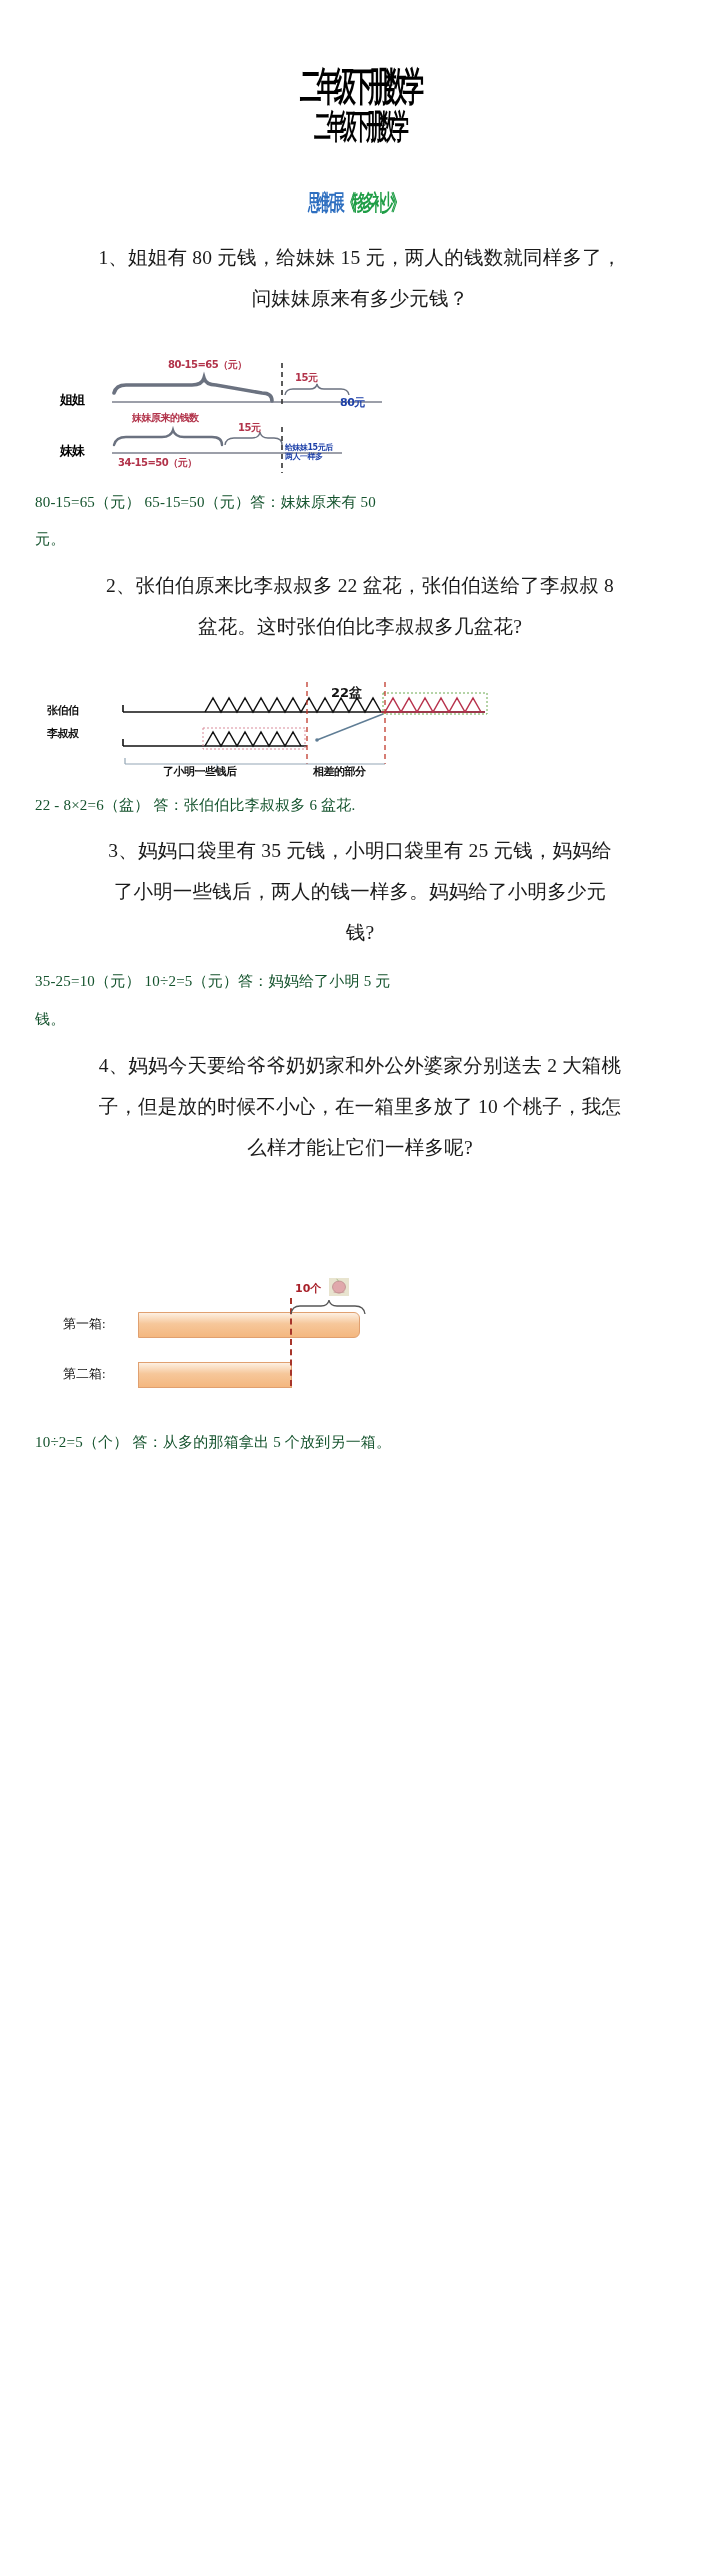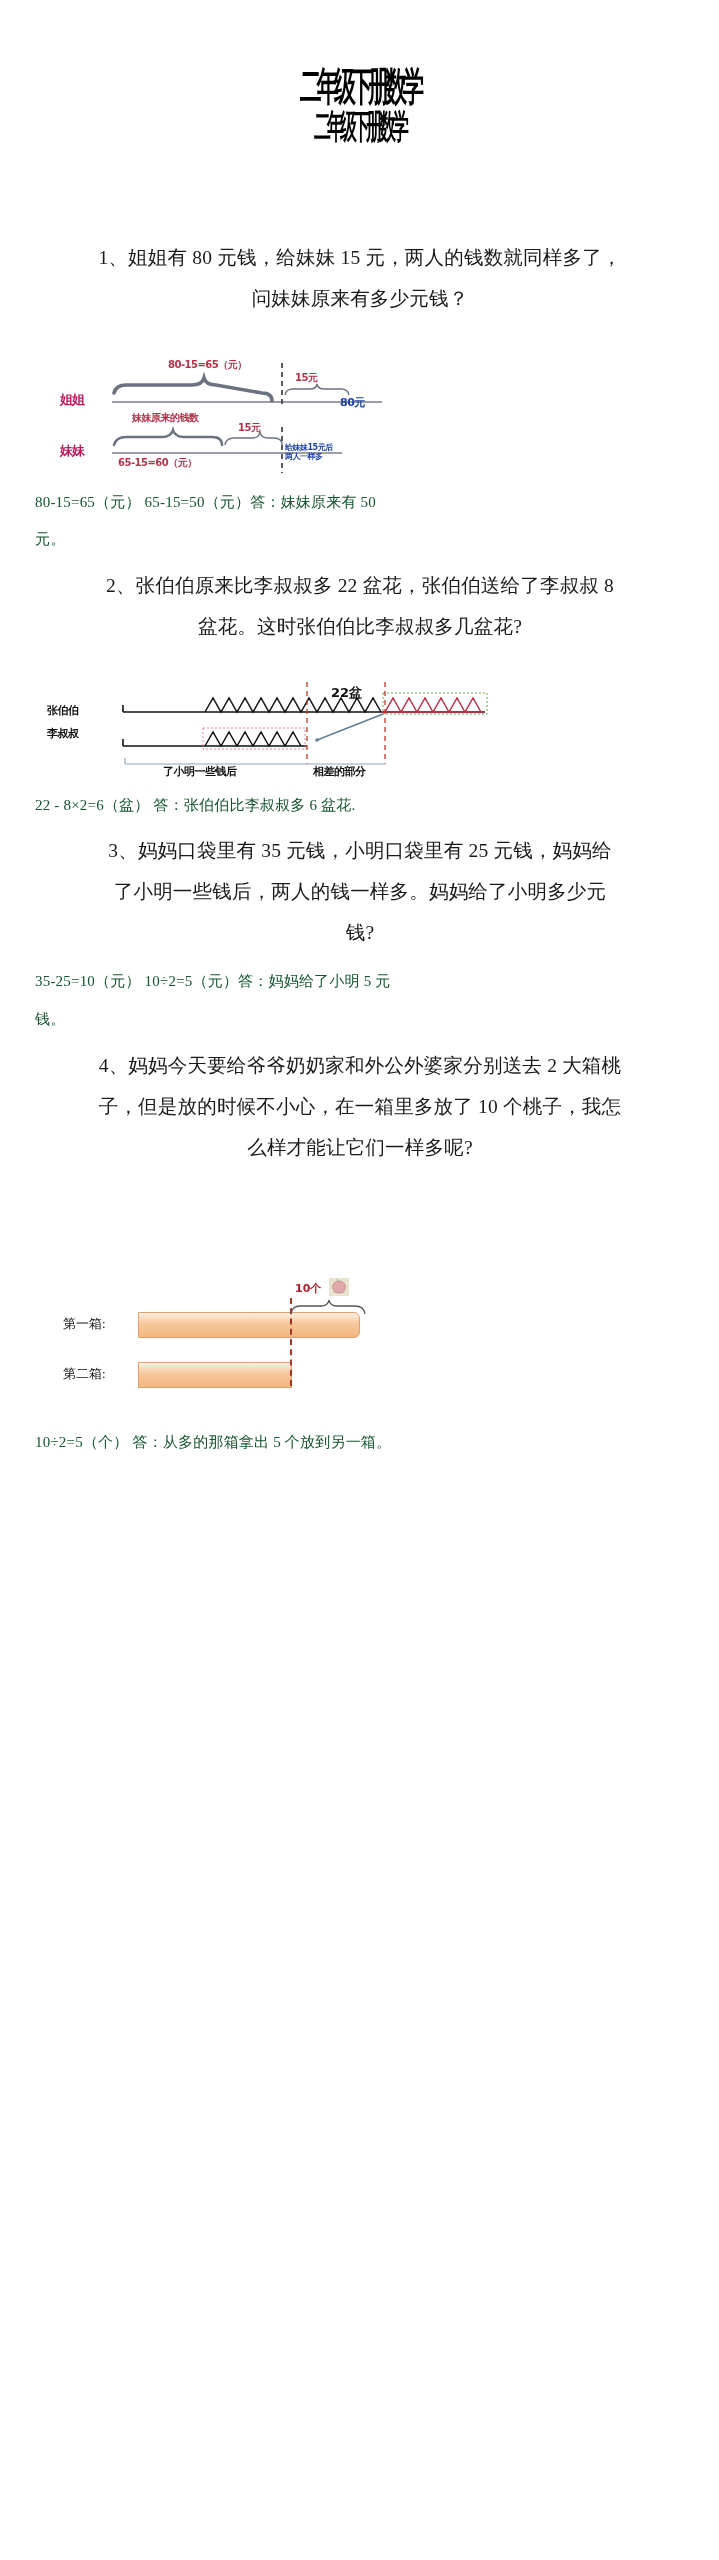--- a/index.html
+++ b/index.html
@@ -114,21 +114,21 @@
     left: 52px;
     top: 345px;
     width: 430px;
     height: 130px;
   }
   .d1-label {
     position: absolute;
     font-family: "DejaVu Sans", sans-serif;
     font-weight: bold;
     font-size: 13px;
-    color: #be185d;
+    color: #000000;
     letter-spacing: -1px;
   }
   .d1-red {
     position: absolute;
     font-family: "DejaVu Sans", sans-serif;
     font-weight: bold;
     font-size: 10px;
     color: #b2334a;
     letter-spacing: -0.5px;
     white-space: nowrap;
@@ -236,20 +236,23 @@
 </head>
 <body>
 
 <div class="page">
 
   <div class="title-wrap">
     <div class="main-title">二年级下册数学</div>
     <div class="main-title-2">二年级下册数学</div>
   </div>
 
+  <div class="subtitle-wrap">
+    <span class="sub-blue">思维拓展</span><span class="sub-green">《移多补少》</span>
+  </div>
 
   <div class="qtext" style="top:240px;">1、姐姐有 80 元钱，给妹妹 15 元，两人的钱数就同样多了，</div>
   <div class="qtext" style="top:281px;">问妹妹原来有多少元钱？</div>
 
   <div class="diagram1">
     <svg width="430" height="130" viewBox="0 0 430 130">
 
       <line x1="60" y1="57" x2="330" y2="57" stroke="#7b7f8c" stroke-width="1.4"></line>
 
       <path d="M 62 48 q 2 -8 12 -8 L 140 40 q 10 0 12 -7 q 2 7 12 7 L 210 48 q 10 0 10 8" fill="none" stroke="#6b7280" stroke-width="3.6" stroke-linecap="round"></path>
@@ -269,21 +272,21 @@
 
     <div class="d1-label" style="left:8px; top:46px;">姐姐</div>
     <div class="d1-label" style="left:8px; top:97px;">妹妹</div>
 
     <div class="d1-red" style="left:92px; top:13px;margin-left:24px;">80-15=65（元）</div>
     <div class="d1-red" style="left:243px; top:26px;">15元</div>
     <div class="d1-blue-s" style="left:288px; top:50px;">80元</div>
 
     <div class="d1-red" style="left:80px; top:66px;">妹妹原来的钱数</div>
     <div class="d1-red" style="left:186px; top:76px;">15元</div>
-    <div class="d1-red" style="left:66px; top:111px;">65-15=60（元）</div>
+    <div class="d1-red" style="left:66px; top:111px;">34-15=50（元）</div>
 
     <div class="d1-tiny" style="left:233px; top:98px;">给妹妹15元后</div>
     <div class="d1-tiny" style="left:233px; top:107px;">两人一样多</div>
   </div>
 
   <div class="answer" style="top:484px;">80-15=65（元）      65-15=50（元）答：妹妹原来有 50</div>
   <div class="answer" style="top:521px;">元。</div>
 
   <div class="qtext" style="top:568px;">2、张伯伯原来比李叔叔多 22 盆花，张伯伯送给了李叔叔 8</div>
   <div class="qtext" style="top:609px;">盆花。这时张伯伯比李叔叔多几盆花?</div>

